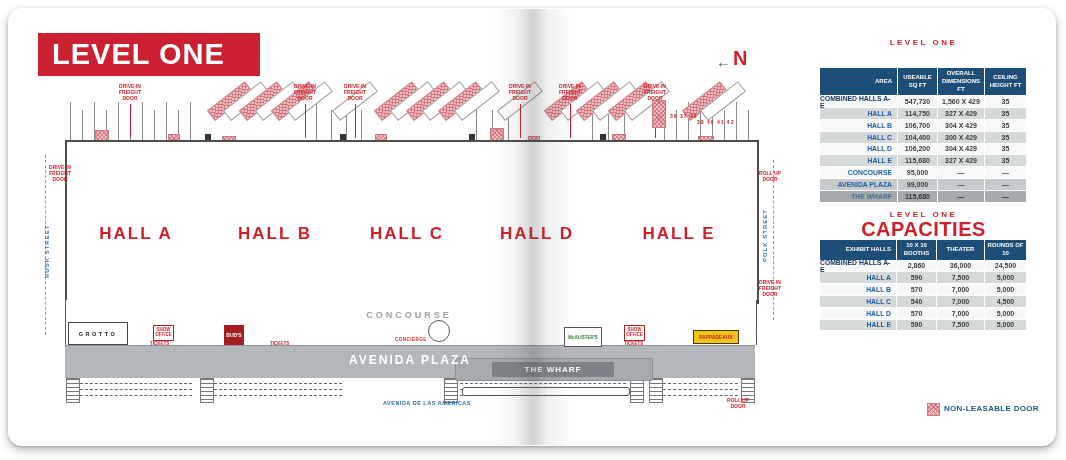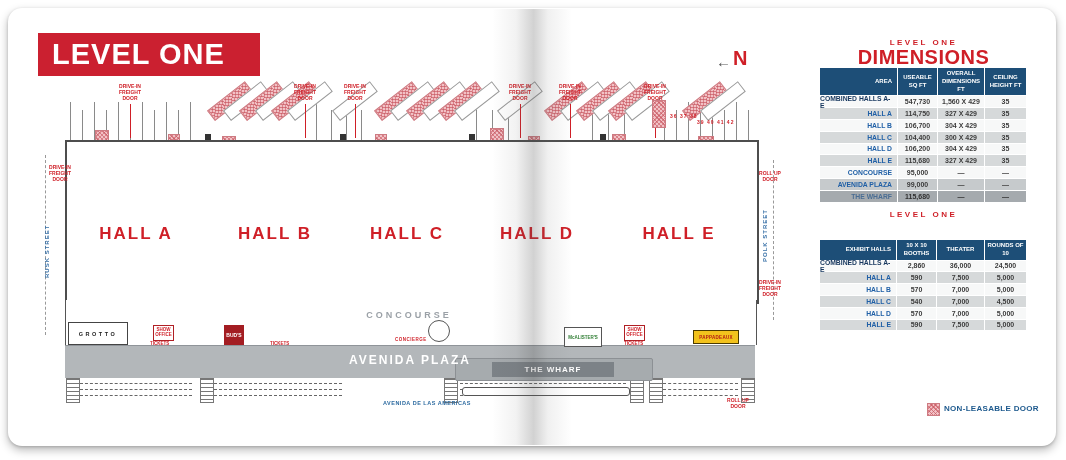--- a/index.html
+++ b/index.html
@@ -340,21 +340,20 @@
       <span>PAPPADEAUX</span>
     </div>
 
   <div class="abs showoffice" style="left:153px;top:325px;z-index:12;">SHOW OFFICE</div>
   <div class="abs showoffice" style="left:624px;top:325px;z-index:12;">SHOW OFFICE</div>
   <div class="abs tickets-txt" style="left:150px;top:341px;z-index:12;">TICKETS</div>
   <div class="abs tickets-txt" style="left:270px;top:341px;z-index:12;">TICKETS</div>
   <div class="abs tickets-txt" style="left:624px;top:341px;z-index:12;">TICKETS</div>
 
   <div class="abs tbl-eyebrow" style="left:820px;top:38px;">LEVEL ONE</div>
-  <div class="abs tbl-title" style="left:820px;top:46px;">DIMENSIONS</div>
   <div id="dims-table" class="abs tbl" style="left:820px;top:68px;width:207px;">
       <div class="trow head">
         <div class="th">AREA</div>
         <div class="th">USEABLE SQ FT</div>
         <div class="th">OVERALL DIMENSIONS FT</div>
         <div class="th">CEILING HEIGHT FT</div>
       </div>
       <div class="trow tone-a">
         <div class="td area strong">COMBINED HALLS A-E</div>
         <div class="td">547,730</div>
@@ -405,20 +404,21 @@
       </div>
       <div class="trow tone-dark">
         <div class="td area">THE WHARF</div>
         <div class="td">115,680</div>
         <div class="td">—</div>
         <div class="td">—</div>
       </div>
     </div>
 
   <div class="abs tbl-eyebrow" style="left:820px;top:210px;">LEVEL ONE</div>
+  <div class="abs tbl-title" style="left:820px;top:218px;">CAPACITIES</div>
   <div id="caps-table" class="abs tbl" style="left:820px;top:240px;width:207px;">
       <div class="trow head">
         <div class="th">EXHIBIT HALLS</div>
         <div class="th">10 X 10 BOOTHS</div>
         <div class="th">THEATER</div>
         <div class="th">ROUNDS OF 10</div>
       </div>
       <div class="trow tone-a">
         <div class="td area strong">COMBINED HALLS A-E</div>
         <div class="td">2,860</div>

